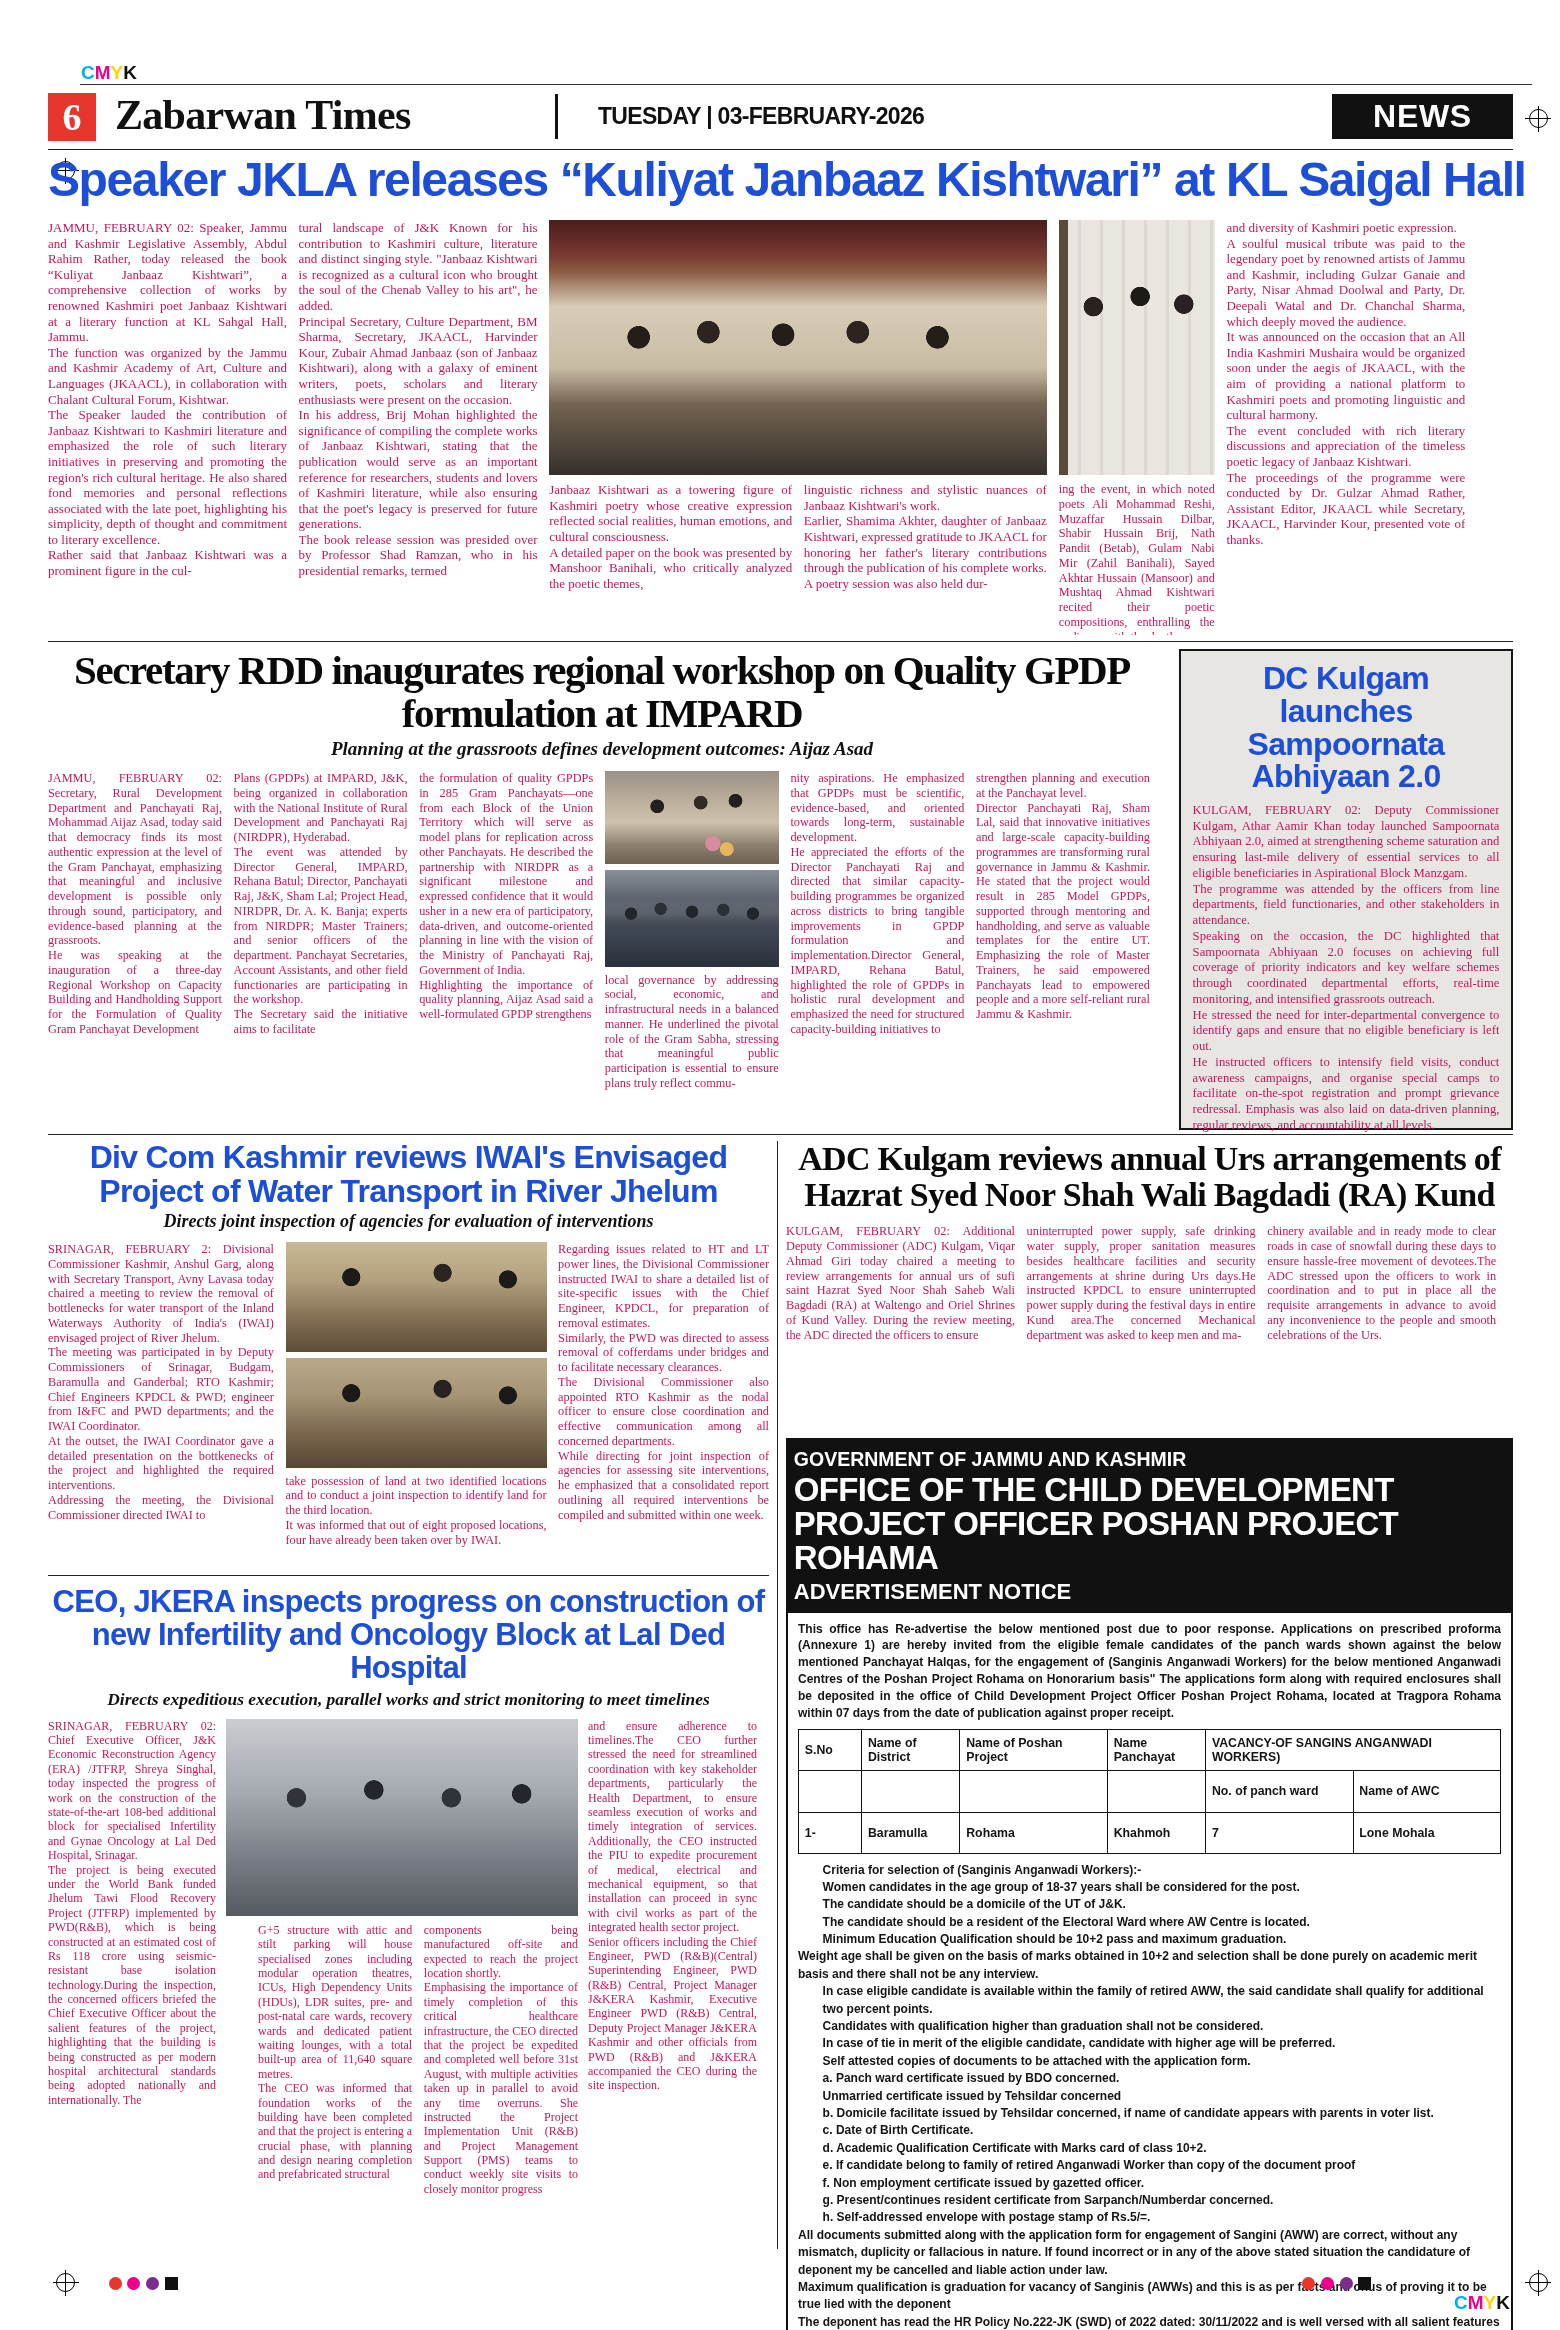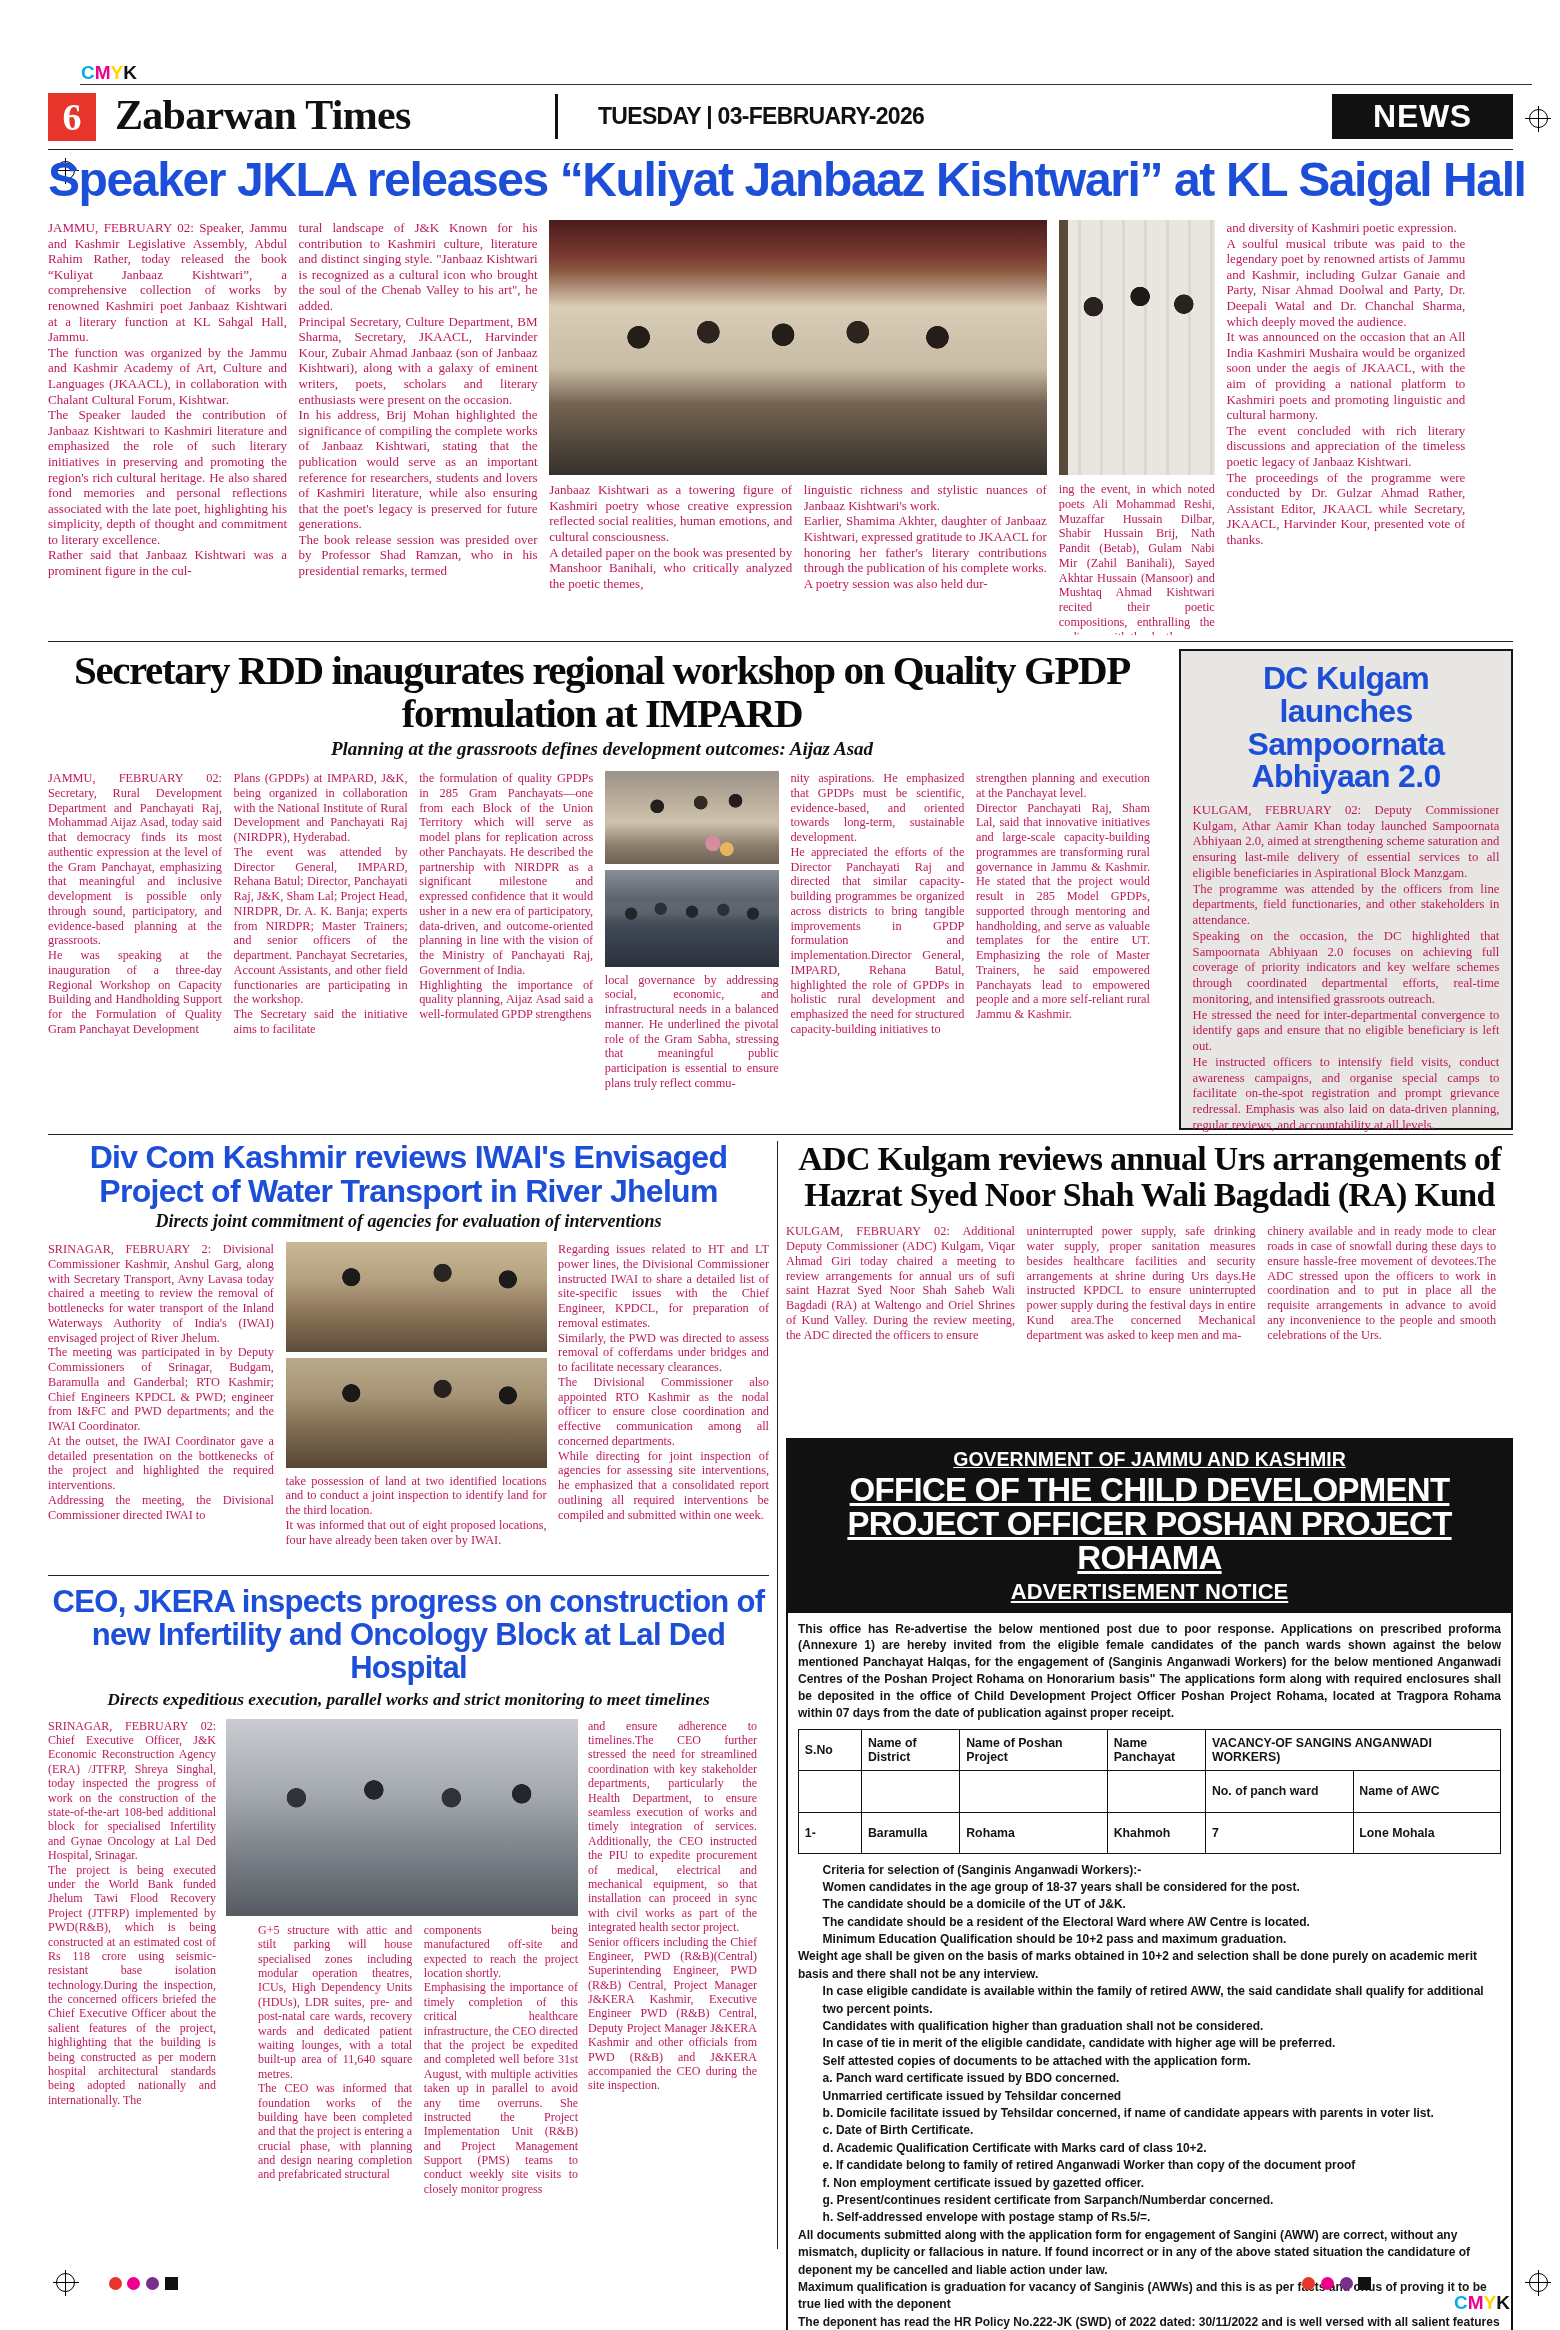--- a/index.html
+++ b/index.html
@@ -103,21 +103,21 @@
   .ceo .body{display:flex;gap:10px;margin-top:8.7px;height:562px;}
   .ceo .bodytxt{font-size:12px;line-height:1.2;}
   .ph-site{width:100%;height:197px;background:
       radial-gradient(circle at 20% 40%, #30333a 0 9.4px, rgba(0,0,0,0) 10px),
       radial-gradient(circle at 42% 36%, #23262c 0 9.4px, rgba(0,0,0,0) 10px),
       radial-gradient(circle at 64% 40%, #30333a 0 9.4px, rgba(0,0,0,0) 10px),
       radial-gradient(circle at 84% 38%, #23262c 0 9.4px, rgba(0,0,0,0) 10px),
       linear-gradient(180deg,#caccd1 0%,#a4a9b0 38%,#7a7f87 70%,#565a61 100%);}
   
   .notice{margin-top:17.4px;border:2.2px solid #111;}
-  .notice-head{background:#111;color:#fff;text-align:center;padding:7.2px 5.8px 8.7px;text-decoration:underline;}
+  .notice-head{background:#111;color:#fff;text-align:left;padding:7.2px 5.8px 8.7px;}
   .notice-gov{font:bold 19.5px "Liberation Sans",sans-serif;}
   .notice-office{font:bold 33px/1.02 "Liberation Sans",sans-serif;margin-top:2.9px;letter-spacing:-0.7px;}
   .notice-type{font:bold 22px "Liberation Sans",sans-serif;margin-top:4.3px;}
   .notice-body{padding:7.2px 10px 8.7px;font-family:"Liberation Sans",sans-serif;font-weight:bold;color:#141414;}
   .notice-intro{font-size:12px;line-height:1.4;text-align:justify;}
   table.vac{width:100%;border-collapse:collapse;margin:7.2px 0 7.2px;}
   table.vac td{border:1.8px solid #111;font:bold 12.3px "Liberation Sans",sans-serif;padding:5.8px 5.8px;height:29px;vertical-align:middle;}
   .crit{font-size:12px;line-height:1.45;}
   .crit div{padding-left:24.6px;}
   .crit div.flush{padding-left:0;}
@@ -208,21 +208,21 @@
 He stressed the need for inter-departmental convergence to identify gaps and ensure that no eligible beneficiary is left out.
 He instructed officers to intensify field visits, conduct awareness campaigns, and organise special camps to facilitate on-the-spot registration and prompt grievance redressal. Emphasis was also laid on data-driven planning, regular reviews, and accountability at all levels.</div>
     </div>
   </div>
   <div class="hrule" style="left:48px;top:1134px;width:1465px;height:1.4px;"></div>
   <div class="vdiv"></div>
 
   <div class="lower-left">
     <div class="divcom">
       <div class="hl head-sans">Div Com Kashmir reviews IWAI's Envisaged Project of Water Transport in River Jhelum</div>
-      <div class="subhead">Directs joint commitment of agencies for evaluation of interventions</div>
+      <div class="subhead">Directs joint inspection of agencies for evaluation of interventions</div>
       <div class="body">
         <div class="bodytxt" style="width:226px;height:320px;">SRINAGAR, FEBRUARY 2: Divisional Commissioner Kashmir, Anshul Garg, along with Secretary Transport, Avny Lavasa today chaired a meeting to review the removal of bottlenecks for water transport of the Inland Waterways Authority of India's (IWAI) envisaged project of River Jhelum.
 The meeting was participated in by Deputy Commissioners of Srinagar, Budgam, Baramulla and Ganderbal; RTO Kashmir; Chief Engineers KPDCL &amp; PWD; engineer from I&amp;FC and PWD departments; and the IWAI Coordinator.
 At the outset, the IWAI Coordinator gave a detailed presentation on the bottkenecks of the project and highlighted the required interventions.
 Addressing the meeting, the Divisional Commissioner directed IWAI to</div>
         <div style="width:261px;">
           <div class="photo ph-meet" style="height:110px;"></div>
           <div class="photo ph-meet" style="height:110px;margin-top:5.8px;filter:brightness(0.92);"></div>
           <div class="bodytxt" style="width:261px;height:85px;margin-top:5.8px;">take possession of land at two identified locations and to conduct a joint inspection to identify land for the third location.
 It was informed that out of eight proposed locations, four have already been taken over by IWAI.</div>

